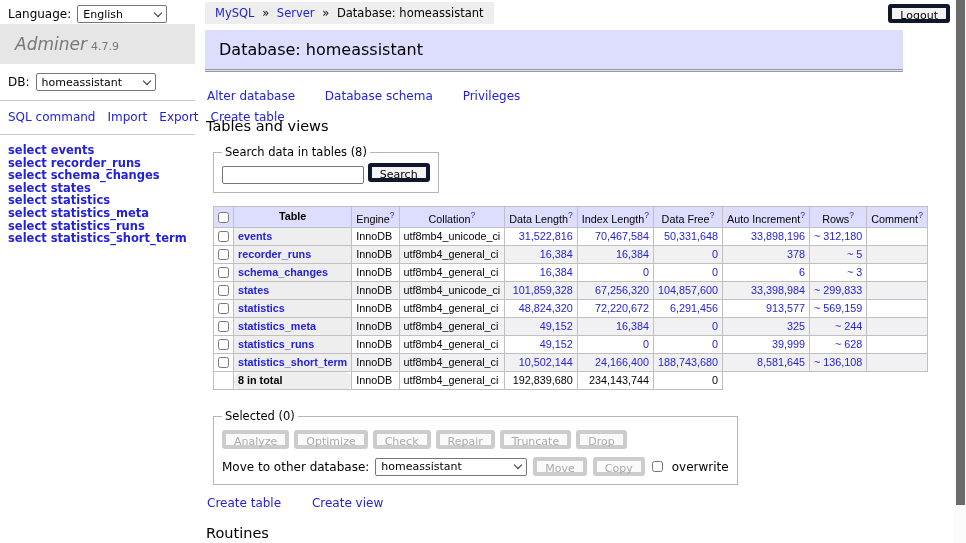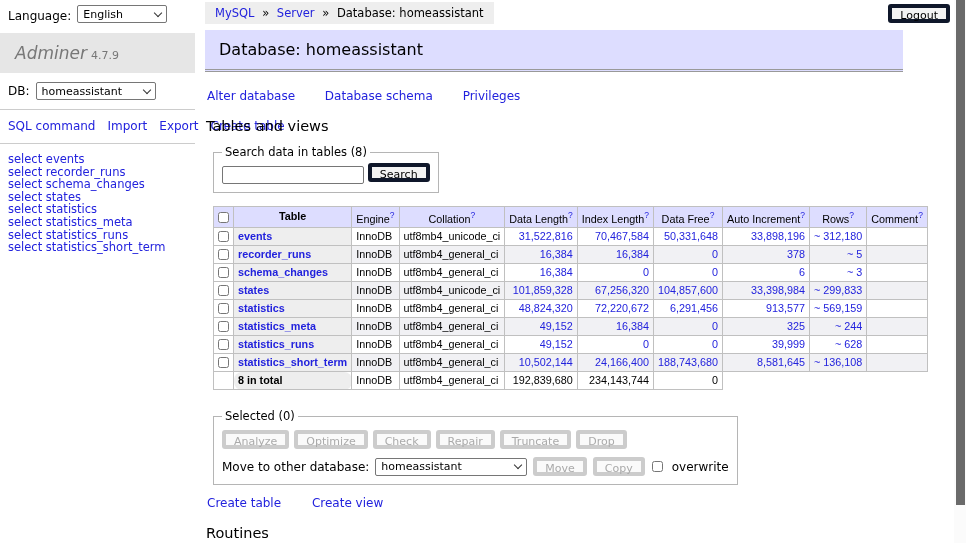--- a/index.html
+++ b/index.html
@@ -10,28 +10,28 @@
     font-family:"DejaVu Sans", sans-serif; font-size:12px;
   }
   a { color:#2222dd; text-decoration:none; cursor:pointer; }
 
   
   #scrollbar { position:absolute; right:0; top:0; width:12px; height:543px; background:#fbfbfb; }
   #scroll-thumb { position:absolute; left:2px; top:0; width:9px; height:505px; background:#6a6a6a; }
 
   
   #sidebar { position:absolute; left:0; top:0; width:195px; }
-  .lang-row { padding:5px 0 10px 8px; display:flex; align-items:flex-end; gap:6px; }
+  .lang-row { padding:5px 0 1px 8px; display:flex; align-items:center; gap:6px; }
   .brand-band { background:#e6e6e6; padding:10px 0 10px 15px; }
   .brand-name { font-style:italic; font-size:17px; color:#777; }
   .brand-version { font-size:11px; color:#777; margin-left:4px; }
   .db-row { padding:9px 8px; border-bottom:1px solid #ccc; display:flex; align-items:center; gap:6px; }
   .side-actions { padding:8px; border-bottom:1px solid #ccc; line-height:17px; }
   .side-actions a { margin-right:12px; white-space:nowrap; }
-  .table-links { padding:9px 8px; }
+  .table-links { padding:9px 8px;font-weight:bold; }
   .table-links a { display:block; font-size:11.5px; line-height:12.6px; white-space:nowrap; }
 
   
   .select {
     display:inline-flex; align-items:center; justify-content:space-between;
     border:1px solid #767676; border-radius:2px; background:#fff;
     height:18px; padding:0 5px; font-size:11px; cursor:pointer; white-space:nowrap;
   }
   .chev { width:6px; height:6px; border-right:1.5px solid #333; border-bottom:1.5px solid #333;
     transform:rotate(45deg); margin-left:8px; margin-top:-3px; flex:none; }

